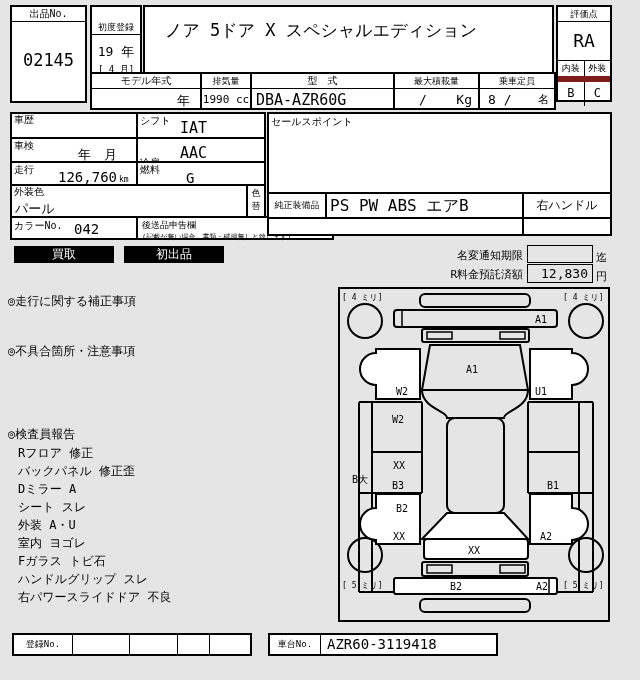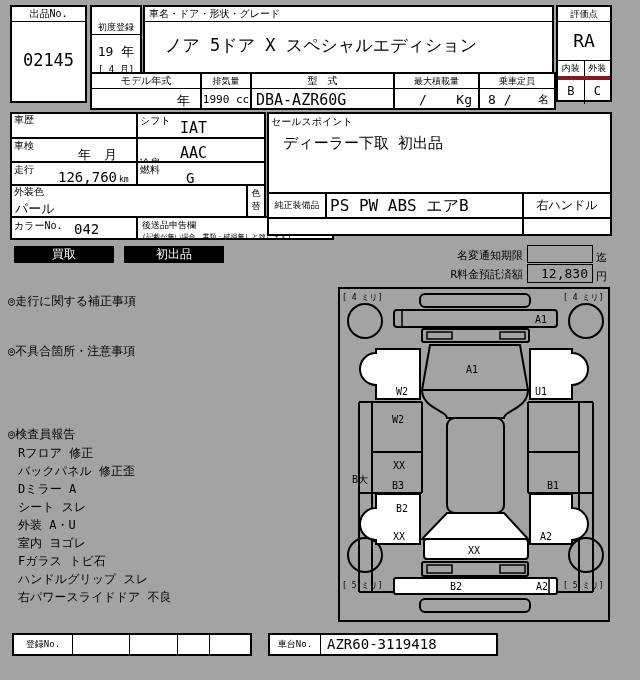--- a/index.html
+++ b/index.html
@@ -1,16 +1,16 @@
 <!DOCTYPE html>
 <html><head>
 <meta charset="utf-8">
 <style>
   html,body{margin:0;padding:0;background:#fff;}
-  #sheet{position:relative;width:640px;height:680px;background:#a3a3a3;
+  #sheet{position:relative;width:640px;height:680px;background:#e5e5e5;
          font-family:"DejaVu Sans Mono","Liberation Mono","DejaVu Sans",monospace;color:#000;}
   .abs{position:absolute;box-sizing:border-box;}
   .b1{border:1px solid #000;}
   .hdr{font-size:10px;text-align:center;border-bottom:1px solid #000;line-height:14px;white-space:nowrap;overflow:hidden;}
   .hdrl{font-size:10px;border-bottom:1px solid #000;line-height:14px;padding-left:4px;white-space:nowrap;overflow:hidden;}
   .lbl{font-size:10px;line-height:12px;padding-left:2px;white-space:nowrap;}
   .val{font-size:13px;white-space:nowrap;}
   .big{font-size:17px;white-space:nowrap;}
   .cell{position:absolute;box-sizing:border-box;border:2px solid #000;background:#fff;}
   .badge{position:absolute;background:#000;color:#fff;font-size:12px;text-align:center;line-height:17px;white-space:nowrap;}
@@ -28,28 +28,27 @@
     <div style="font-size:17px;text-align:center;margin-top:28px;">02145</div>
   </div>
 
   <div class="cell" style="left:90px;top:5px;width:52px;height:69px;">
     <div class="hdr" style="font-size:9px;margin-top:13px;">初度登録</div>
     <div style="font-size:13px;text-align:center;margin-top:8px;">19 年</div>
     <div style="font-size:9px;text-align:center;margin-top:2px;">[ 4 月]</div>
   </div>
 
   <div class="cell" style="left:143px;top:5px;width:411px;height:69px;">
-    <div class="hdrl">車名・ドア・形状・グレード</div>
     <div class="big" style="margin:12px 0 0 20px;">ノア 5ドア X スペシャルエディション</div>
   </div>
 
   <div class="cell" style="left:556px;top:5px;width:56px;height:97px;">
     <div class="hdr" style="font-size:9px;">評価点</div>
     <div style="font-size:18px;text-align:center;line-height:38px;border-bottom:1px solid #000;height:38px;">RA</div>
-    <div style="display:flex;border-bottom:4px solid #7f1d1d;height:15px;">
+    <div style="display:flex;border-bottom:6px solid #7f1d1d;height:15px;">
       <div style="flex:1;font-size:9px;text-align:center;border-right:1px solid #000;line-height:14px;">内装</div>
       <div style="flex:1;font-size:9px;text-align:center;line-height:14px;">外装</div>
     </div>
     <div style="display:flex;height:24px;">
       <div style="flex:1;font-size:12px;text-align:center;border-right:1px solid #000;line-height:22px;">B</div>
       <div style="flex:1;font-size:12px;text-align:center;line-height:22px;">C</div>
     </div>
   </div>
 
   <div class="cell" style="left:90px;top:72px;width:112px;height:38px;">
@@ -114,21 +113,20 @@
     <span class="lbl" style="position:absolute;top:2px;">カラーNo.</span>
     <span style="position:absolute;left:62px;top:3px;font-size:14px;">042</span>
   </div>
   <div class="cell" style="left:136px;top:216px;width:198px;height:24px;">
     <div style="font-size:9px;padding:1px 0 0 4px;white-space:nowrap;">後送品申告欄</div>
     <div style="font-size:7px;padding-left:4px;white-space:nowrap;">(記載が無い場合、書類・破損無しと致します)</div>
   </div>
 
   <div class="cell" style="left:267px;top:112px;width:345px;height:82px;">
     <div class="lbl" style="padding-top:2px;">セールスポイント</div>
-    <div style="font-size:15px;margin:6px 0 0 14px;white-space:nowrap;">ディーラー下取 初出品</div>
   </div>
 
   <div class="cell" style="left:267px;top:192px;width:60px;height:27px;">
     <div style="font-size:9px;text-align:center;line-height:23px;">純正装備品</div>
   </div>
   <div class="cell" style="left:325px;top:192px;width:199px;height:27px;">
     <div style="font-size:16px;padding:2px 0 17px 3px;white-space:nowrap;">PS PW ABS エアB</div>
   </div>
   <div class="cell" style="left:522px;top:192px;width:90px;height:27px;">
     <div style="font-size:12px;text-align:center;line-height:23px;">右ハンドル</div>

